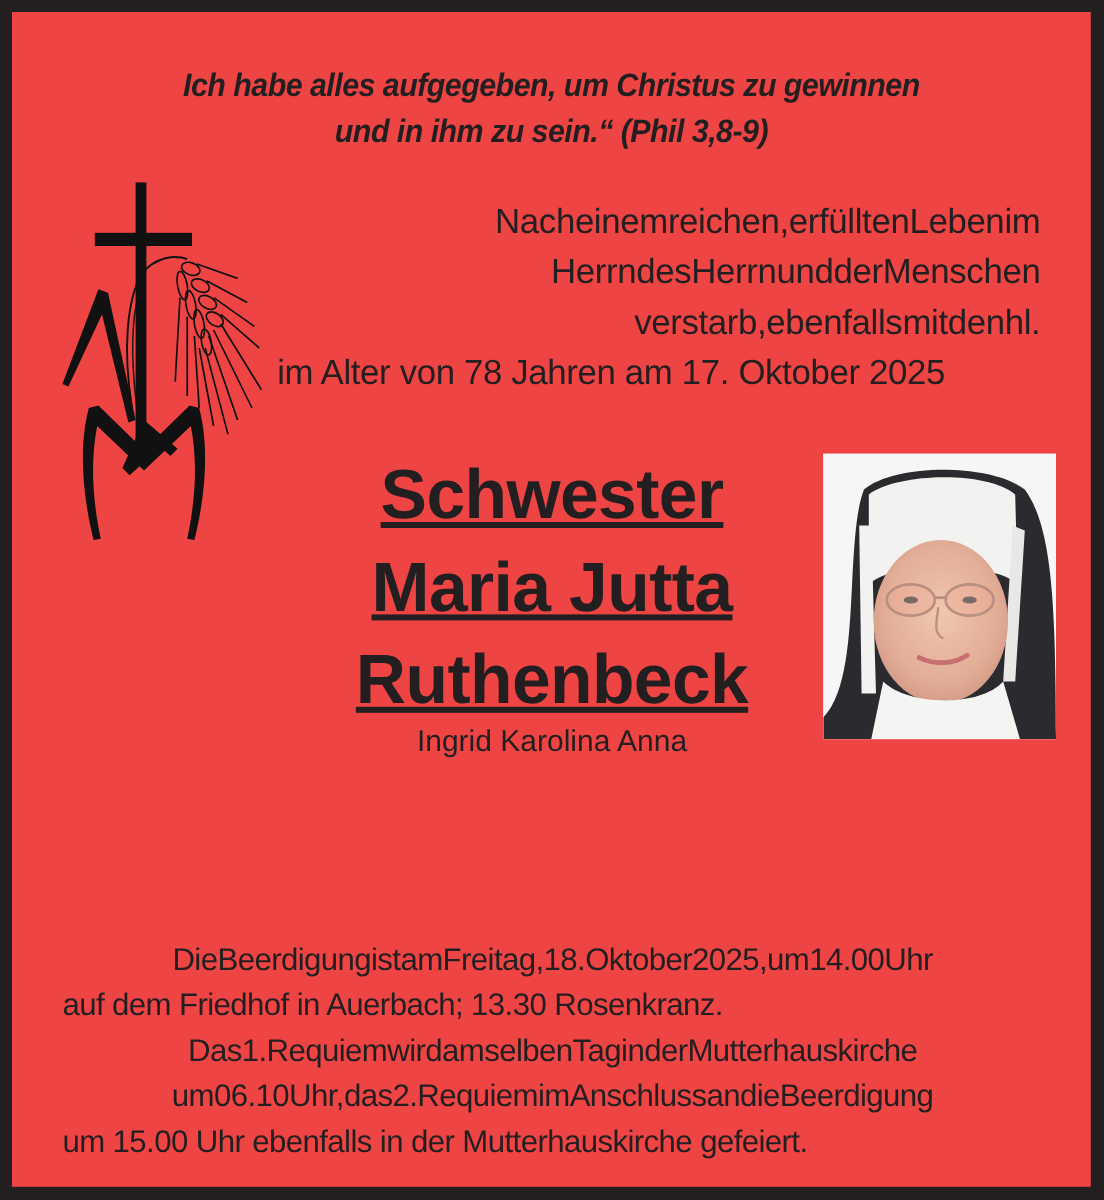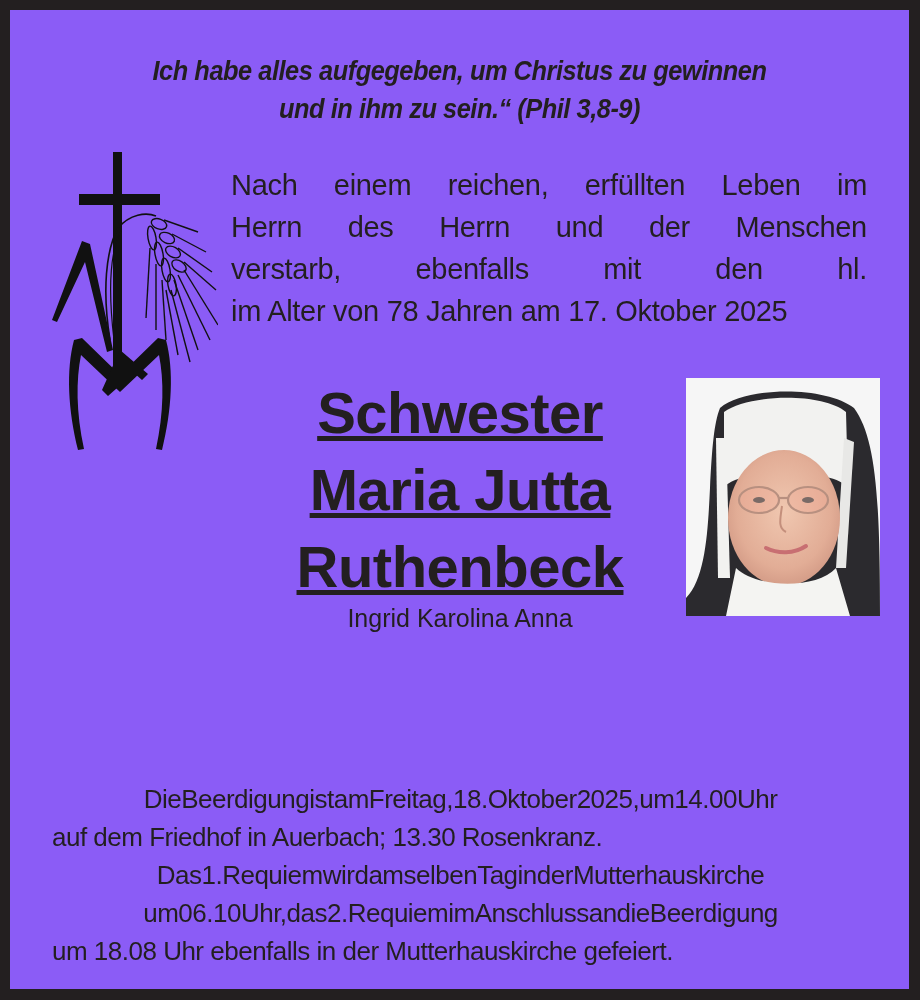--- a/index.html
+++ b/index.html
@@ -8,21 +8,21 @@
       background: #231f20;
       position: relative;
       overflow: hidden;
       font-family: "Liberation Sans", sans-serif;
       color: #231f20;
     }
     .page {
       position: absolute;
       left: 10px; top: 10px;
       width: 899px; height: 979px;
-      background: #8b5cf6;
+      background: #ef4444;
     }
     .verse {
       position: absolute;
       left: 0; top: 42px; width: 899px;
       text-align: center;
       font-style: italic; font-weight: bold;
       font-size: 27px; line-height: 38px;
       letter-spacing: -0.5px;
       transform: scaleX(0.94);
       transform-origin: center top;
@@ -32,21 +32,21 @@
       position: absolute;
       left: 28px; top: 130px;
       width: 180px; height: 320px;
     }
     .intro {
       position: absolute;
       left: 221px; top: 154px; width: 636px;
       font-size: 29px; line-height: 42px;
       letter-spacing: -0.3px;
     }
-    .intro .line { display: flex; justify-content: space-between; white-space: nowrap; }
+    .intro .line { display: flex; justify-content: flex-end; white-space: nowrap; }
     .intro .line.last { justify-content: flex-start; }
     .name-block {
       position: absolute;
       left: 232px; top: 364px; width: 436px;
       text-align: center;
     }
     .name-block .nm {
       display: block;
       font-weight: bold;
       font-size: 58px; line-height: 77px;
@@ -234,16 +234,16 @@
       <span>Uhr,</span>
       <span>das</span>
       <span>2.</span>
       <span>Requiem</span>
       <span>im</span>
       <span>Anschluss</span>
       <span>an</span>
       <span>die</span>
       <span>Beerdigung</span>
     </div>
-    <div class="line short">um 18.08 Uhr ebenfalls in der Mutterhauskirche gefeiert.</div>
+    <div class="line short">um 15.00 Uhr ebenfalls in der Mutterhauskirche gefeiert.</div>
   </div>
 
 </div>
 
 </body></html>

